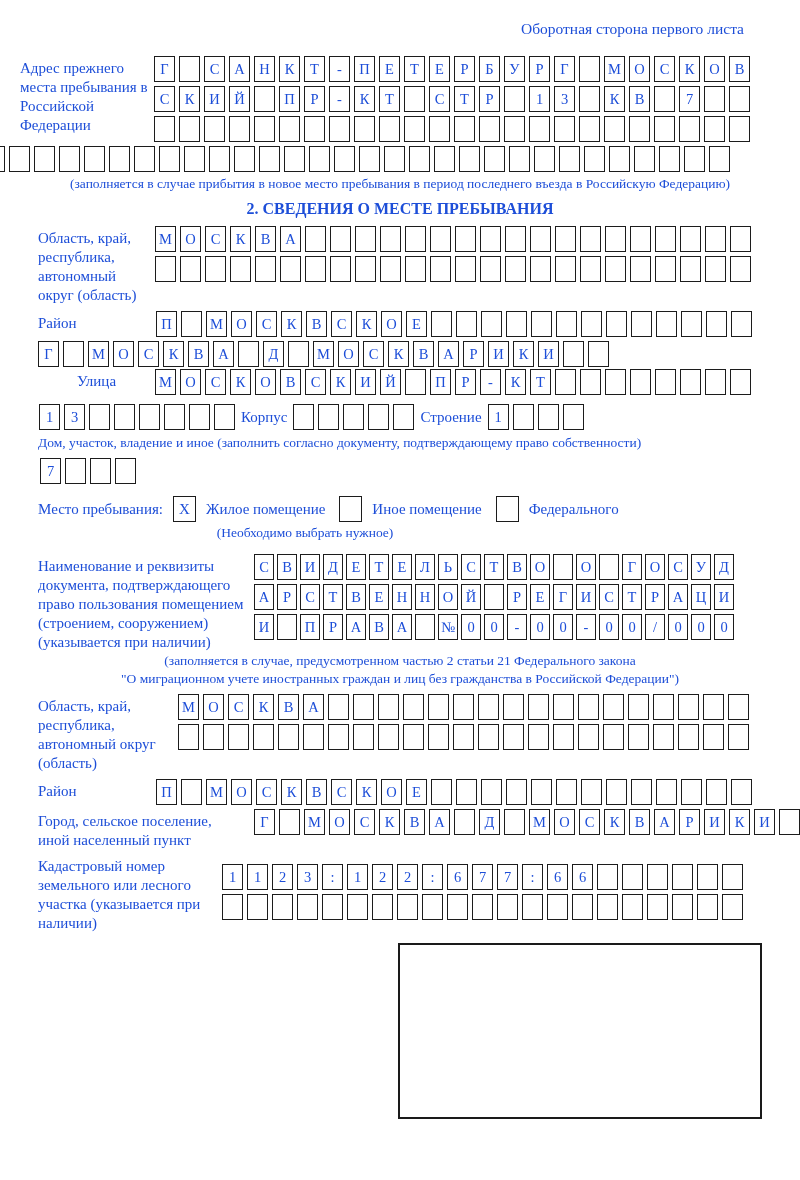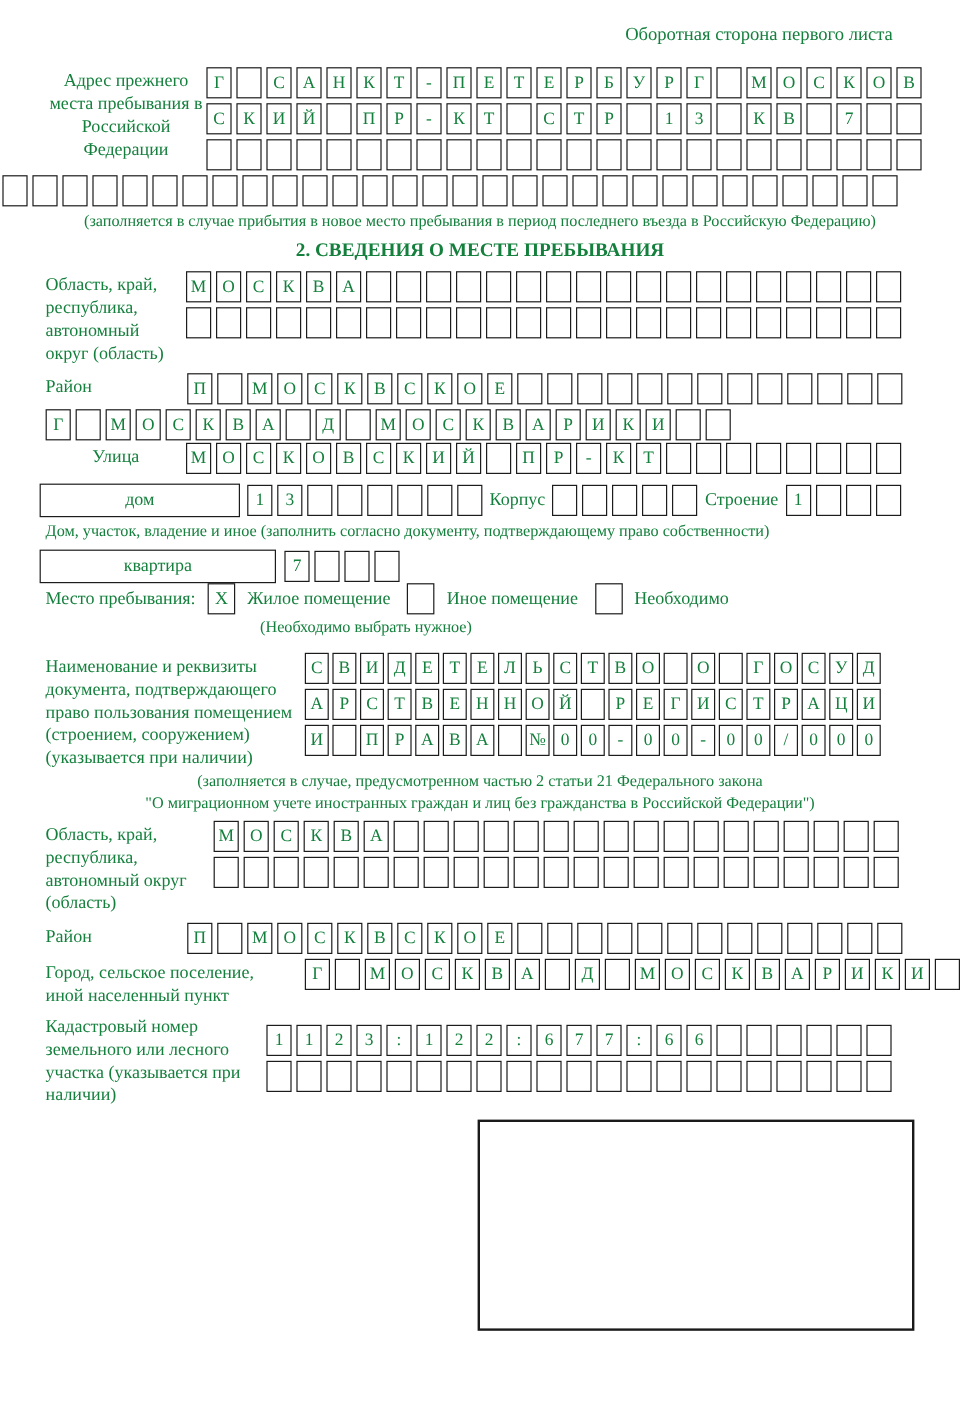--- a/index.html
+++ b/index.html
@@ -1,21 +1,21 @@
 <!DOCTYPE html>
 <html><head>
 <meta charset="utf-8">
 <style>
   * { box-sizing: border-box; margin: 0; padding: 0; }
   body { background: #fff; }
   .page {
     position: relative;
     width: 800px; height: 1180px;
     background: #fff;
-    color: #15803d;
+    color: #1d4ed8;
     font-family: "Liberation Serif", "DejaVu Serif", serif;
     overflow: hidden;
   }
   .corner { text-align: right; padding: 20px 56px 0 0; font-size: 15.5px; }
 
   .lbl { font-size: 15px; line-height: 19px; flex: none; padding-top: 3px; }
   .frow { display: flex; align-items: flex-start; }
   .rows { display: flex; flex-direction: column; gap: 4px; }
 
   .cells { display: flex; gap: 4px; flex: none; }
@@ -39,37 +39,37 @@
     font-size: 15px;
   }
   .inline-lbl { font-size: 15px; line-height: 28px; padding: 0 6px; flex: none; }
 
   .checkbox {
     width: 23px; height: 26px; flex: none;
     border: 1.7px solid #1c1c1c;
     display: flex; align-items: center; justify-content: center;
     font-size: 15px;
   }
-  .stay-row { display: flex; align-items: center; margin: 0 0 2px 38px; }
+  .stay-row { display: flex; align-items: center; margin: 12px 0 2px 38px; }
   .stay-row .opt-lbl { font-size: 15px; padding: 0 14px 0 10px; }
 
   .stamp-box {
     margin: 10px 0 6px 398px;
     width: 364px; height: 176px;
     border: 2px solid #1a1a1a;
   }
 </style>
 </head>
 <body>
 
 <div class="page">
 
   <div class="corner">Оборотная сторона первого листа</div>
 
-  <section style="margin: 18px 0 0 38px; text-align: center;">
+  <section style="margin: 18px 0 0 20px;">
     <div class="frow">
       <div class="lbl" style="width:134px;">Адрес прежнего места пребывания в Российской Федерации</div>
       <div class="rows">
         <div class="cells">
             <span class="cell">Г</span>
             <span class="cell"></span>
             <span class="cell">С</span>
             <span class="cell">А</span>
             <span class="cell">Н</span>
             <span class="cell">К</span>
@@ -322,21 +322,20 @@
           <span class="cell"></span>
           <span class="cell"></span>
           <span class="cell"></span>
           <span class="cell"></span>
           <span class="cell"></span>
         </div>
     </div>
   </section>
 
   <div style="display:flex; align-items:center; margin:8px 0 0 33px;">
-    <div class="widebox" style="width:167px;">дом</div>
     <div class="cells" style="margin-left:6px;">
         <span class="cell">1</span>
         <span class="cell">3</span>
         <span class="cell"></span>
         <span class="cell"></span>
         <span class="cell"></span>
         <span class="cell"></span>
         <span class="cell"></span>
         <span class="cell"></span>
       </div>
@@ -352,37 +351,36 @@
     <div class="cells">
         <span class="cell">1</span>
         <span class="cell"></span>
         <span class="cell"></span>
         <span class="cell"></span>
       </div>
   </div>
   <div class="note" style="margin:3px 0 0 38px;">Дом, участок, владение и иное (заполнить согласно документу, подтверждающему право собственности)</div>
 
   <div style="display:flex; align-items:center; margin:6px 0 0 33px;">
-    <div class="widebox" style="width:197px;">квартира</div>
     <div class="cells" style="margin-left:7px;">
         <span class="cell">7</span>
         <span class="cell"></span>
         <span class="cell"></span>
         <span class="cell"></span>
       </div>
   </div>
 
   <div class="stay-row">
     <span style="font-size:15px; padding-right:10px;">Место пребывания:</span>
     <span class="checkbox">X</span>
     <span class="opt-lbl">Жилое помещение</span>
     <span class="checkbox"></span>
     <span class="opt-lbl">Иное помещение</span>
     <span class="checkbox"></span>
-    <span class="opt-lbl">Необходимо</span>
+    <span class="opt-lbl">Федерального</span>
   </div>
   <div class="note" style="margin-left:90px; width:430px; text-align:center;">(Необходимо выбрать нужное)</div>
 
   <div class="frow" style="margin:12px 0 0 38px;">
     <div class="lbl" style="width:216px;">Наименование и реквизиты документа, подтверждающего право пользования помещением (строением, сооружением) (указывается при наличии)</div>
     <div class="rows">
       <div class="cells tight">
           <span class="cell">С</span>
           <span class="cell">В</span>
           <span class="cell">И</span>

